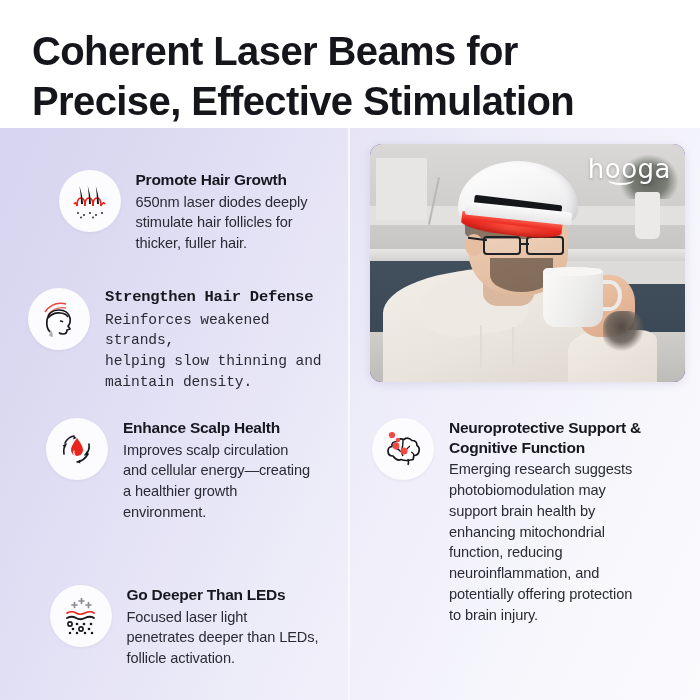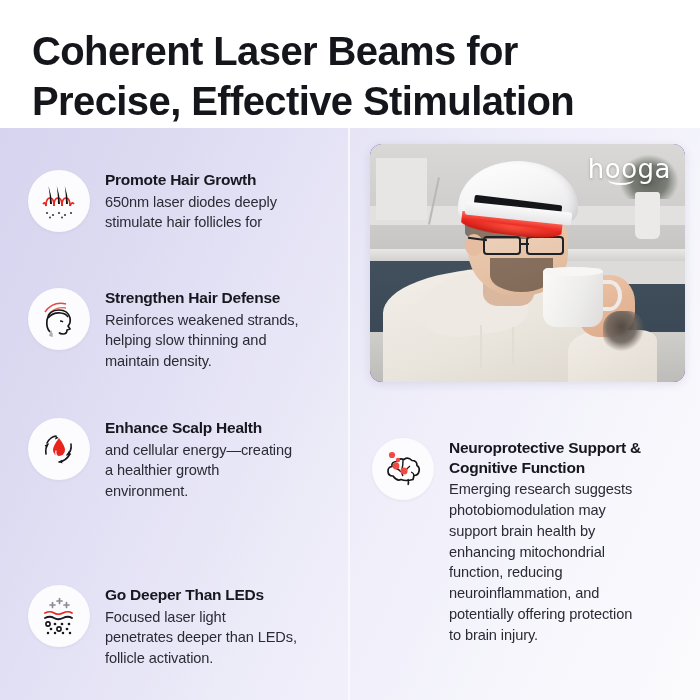--- a/index.html
+++ b/index.html
@@ -39,46 +39,46 @@
   .divider {
     position:absolute; left:348px; top:128px; width:2px; height:572px;
     background:#fbfaff; opacity:.85;
   }
 
   
   .col-left  { position:absolute; left:0;   top:128px; width:348px; height:572px; }
   .col-right { position:absolute; left:350px; top:128px; width:350px; height:572px; }
 
   
-  .feature { position:absolute; display:flex; align-items:flex-start; }
+  .feature { position:absolute; display:flex; align-items:flex-start;justify-content:center; }
   .icon-badge {
     width:62px; height:62px; border-radius:50%;
     background:#fcfbfd; flex:0 0 62px;
     display:flex; align-items:center; justify-content:center;
     box-shadow:0 1px 3px rgba(80,70,130,.07);
   }
   .icon-badge svg { display:block; }
   .ftext { margin-left:15px; }
   .ftitle {
     font-size:15.5px; font-weight:bold; color:#17171f;
     line-height:1.26; letter-spacing:-0.25px;
   }
   .fbody {
     font-size:14.6px; color:#2b2b35; line-height:1.43;
     letter-spacing:-0.1px; margin-top:2px;
   }
   .fbody .ln { display:block; }
 
   
   #feat-hair-growth   { left:28px; top:42px;  width:310px; }
-  #feat-hair-defense  { left:28px; top:160px; width:310px; }
-  #feat-scalp-health  { left:28px; top:290px; width:312px; }
+  #feat-hair-defense  { left:28px; top:160px; width:310px;font-family:Liberation Mono, monospace; }
+  #feat-scalp-health  { left:22px; top:290px; width:312px; }
   #feat-deeper-leds   { left:28px; top:444px; width:312px;margin-top:13px; }
   
-  #feat-neuro         { left:22px; top:290px; width:322px;margin-top:20px; }
+  #feat-neuro         { left:22px; top:290px; width:322px; }
   #feat-neuro .ftitle { font-size:15.5px; }
 
   
   .photo {
     position:absolute; left:20px; top:16px; width:315px; height:238px;
     border-radius:12px; overflow:hidden;
     box-shadow:0 2px 10px rgba(90,80,140,.14);
     background:#4c1d95;
   }
   .photo-inner { position:absolute; inset:0; }
@@ -245,20 +245,21 @@
           <circle cx="35" cy="35" r="1.1" fill="#3a3a44"></circle>
           <circle cx="14" cy="39.5" r="1" fill="#3a3a44"></circle>
           <circle cx="26" cy="39.5" r="1" fill="#3a3a44"></circle>
         </svg>
       </div>
       <div class="ftext">
         <div class="ftitle">Promote Hair Growth</div>
         <div class="fbody">
           <span class="ln">650nm laser diodes deeply</span>
           <span class="ln">stimulate hair follicles for</span>
+          <span class="ln">thicker, fuller hair.</span>
         </div>
       </div>
     </div>
 
     <div class="feature" id="feat-hair-defense">
       <div class="icon-badge">
         <svg width="46" height="46" viewBox="0 0 46 46">
           <path d="M9 16 q8-11 21-8" fill="none" stroke="#E8251D" stroke-width="1.5" opacity=".85"></path>
           <path d="M12 19 q7-9 18-7" fill="none" stroke="#E8251D" stroke-width="1.3" opacity=".7"></path>
           <path d="M14 36 q-4-4 -3-12 q1.5-10 12-10 q9 0 11 8 q1 5 -2 8 l2 3 l-3 1 q0 4 -4 4 q-3 0-4-1.5" fill="none" stroke="#16161c" stroke-width="1.7" stroke-linejoin="round"></path>
@@ -291,20 +292,21 @@
           <path d="M31 29 l3.5-.6 l-1.8-3.3z" fill="#16161c"></path>
           <path d="M34 28 q-4 7 -11 8" fill="none" stroke="#16161c" stroke-width="1.6" stroke-linecap="round"></path>
           <path d="M23 36 l3.3 1.4 l-.4-3.7z" fill="#16161c"></path>
           <path d="M10 28 q-1-6 2-10" fill="none" stroke="#16161c" stroke-width="1.6" stroke-linecap="round"></path>
           <path d="M12 18 l-3.3 1.2 l2.2 3z" fill="#16161c"></path>
         </svg>
       </div>
       <div class="ftext">
         <div class="ftitle">Enhance Scalp Health</div>
         <div class="fbody">
+          <span class="ln">Improves scalp circulation</span>
           <span class="ln">and cellular energy—creating</span>
           <span class="ln">a healthier growth</span>
           <span class="ln">environment.</span>
         </div>
       </div>
     </div>
 
     <div class="feature" id="feat-deeper-leds">
       <div class="icon-badge">
         <svg width="46" height="46" viewBox="0 0 46 46">

